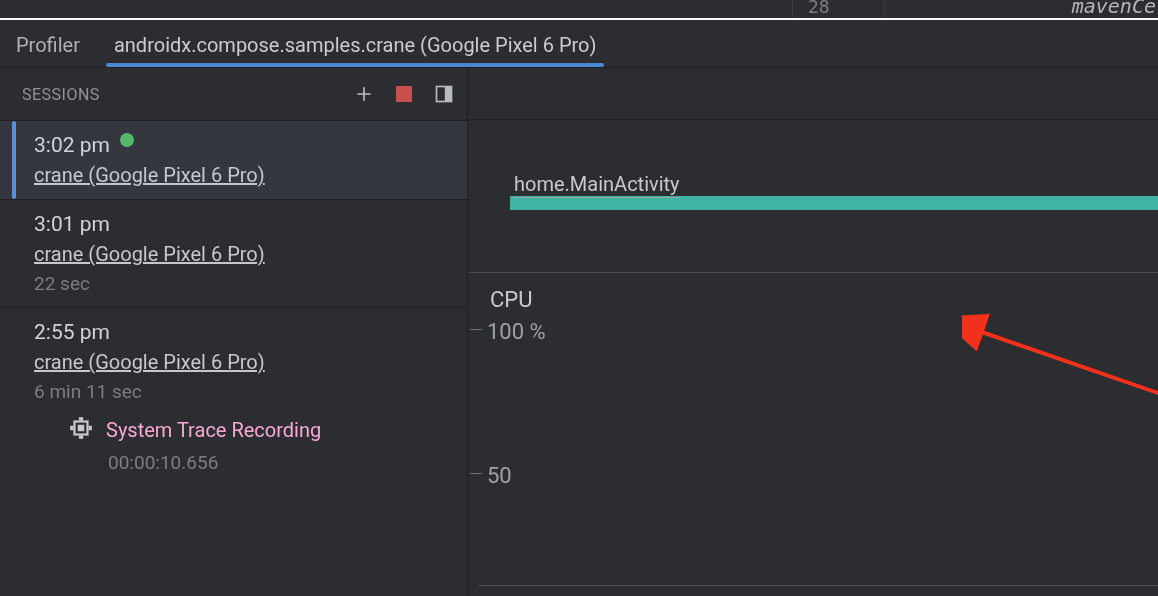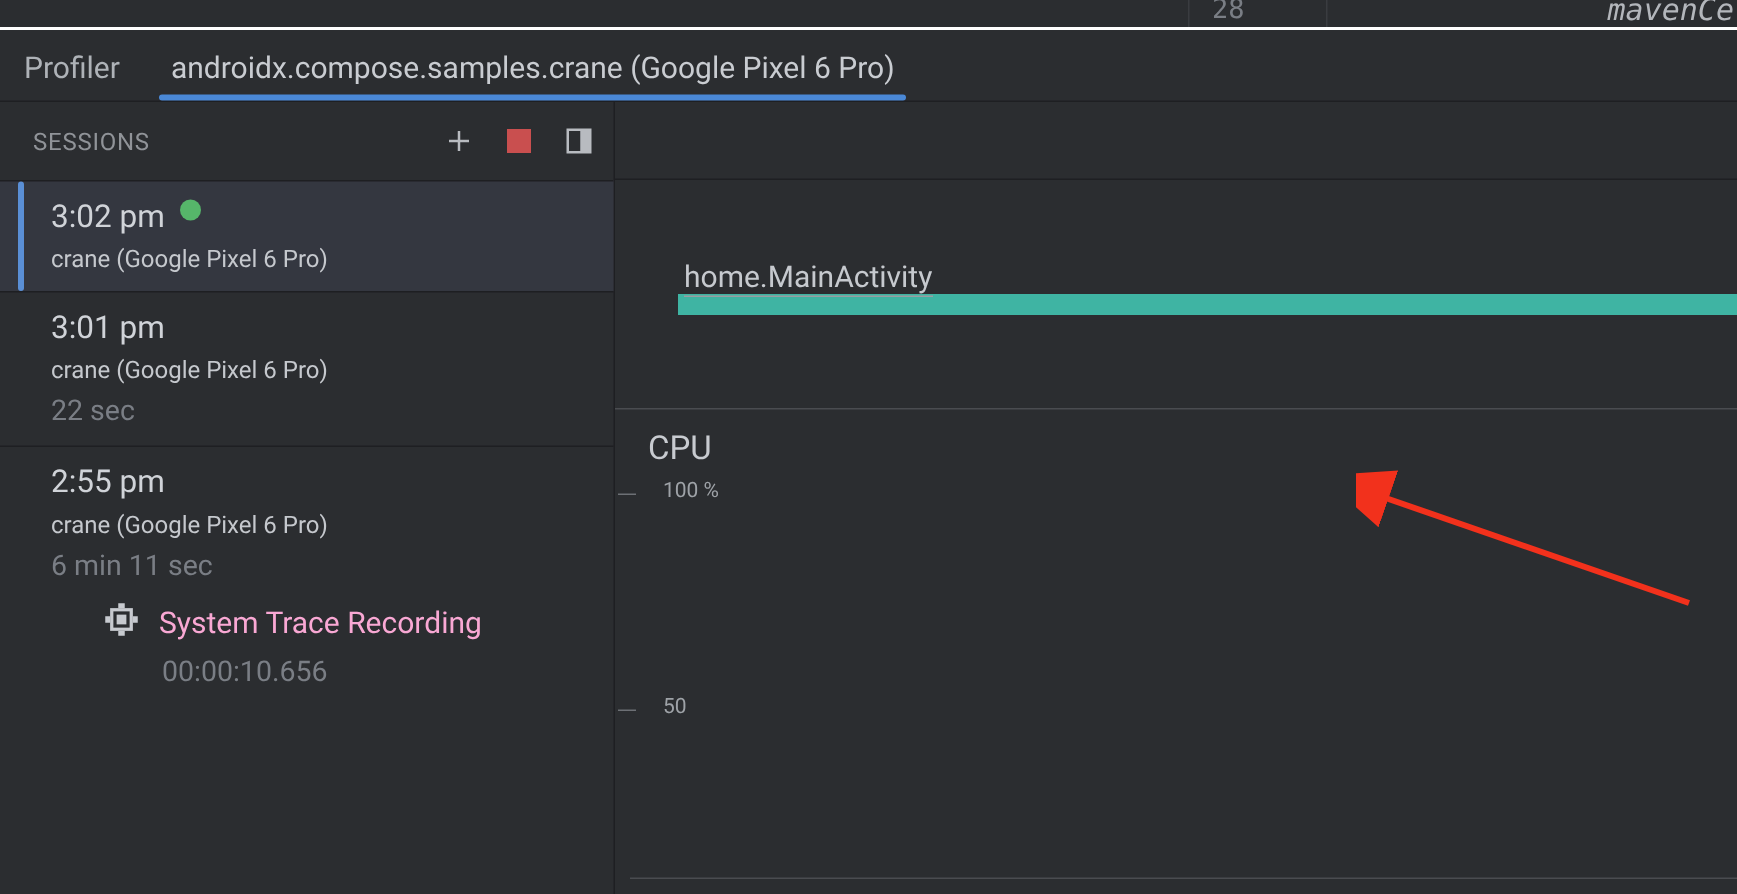--- a/index.html
+++ b/index.html
@@ -71,21 +71,21 @@
   }
 
   
   .main {
     display: flex;
     height: 528px;
   }
 
   
   .sidebar {
-    width: 410px;
+    width: 468px;
     background: #2b2d30;
     border-right: 1px solid #1e1f22;
     display: flex;
     flex-direction: column;
   }
   .sidebar-header {
     height: 52px;
     display: flex;
     align-items: center;
     padding: 0 12px 0 22px;
@@ -125,23 +125,24 @@
     display:flex; align-items:flex-start; gap:10px;
     font-size: 21px;
     color:#d0d3d8;
   }
   .status-dot {
     width:14px; height:14px; border-radius:50%;
     background:#56b66a;
     display:inline-block;
   }
   .session .row2 {
-    font-size: 16px;
+    font-size: 20px;
     color:#c5c8cd;
     margin-top:6px;
+    text-decoration:underline;
   }
   .session .row3 {
     font-size: 19px;
     color:#7a7e85;
     margin-top:6px;
   }
   .recording-row {
     display:flex; align-items:center; gap:12px;
     padding: 10px 10px 4px 34px;
     margin-top: 2px;
@@ -198,21 +199,21 @@
     border-top: 1px solid #4a4c50;
   }
   .cpu-title {
     position:absolute;
     left:22px; top:14px;
     font-size:22px; color:#c8cbd0;
   }
   .cpu-tick { position:absolute; left:2px; width:12px; height:1px; background:#6d7075; }
   .cpu-tick.t100 { top:56px; }
   .cpu-tick.t50  { top:200px; }
-  .cpu-ticklabel { position:absolute; left:32px; font-size:14px; color:#9ea2a7; }
+  .cpu-ticklabel { position:absolute; left:19px; font-size:22px; color:#9ea2a7; }
   .cpu-ticklabel.t100 { top:46px; }
   .cpu-ticklabel.t50  { top:190px; }
   .cpu-bottom-sep {
     position:absolute; left:10px; right:0; bottom:4px; height:1px;
     background:#4a4c50;
   }
 
   
   .arrow-annot {
     position:absolute;

